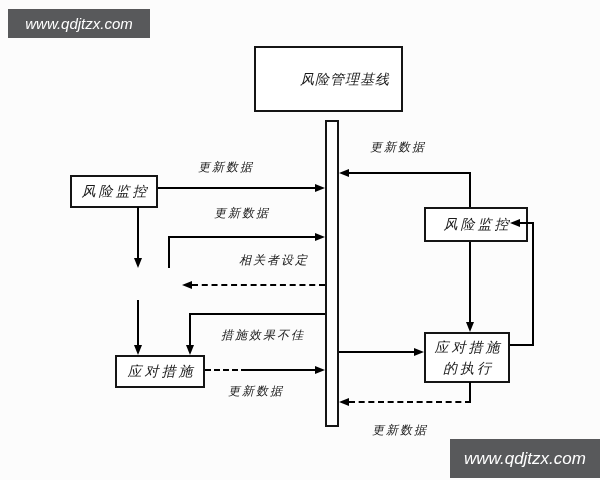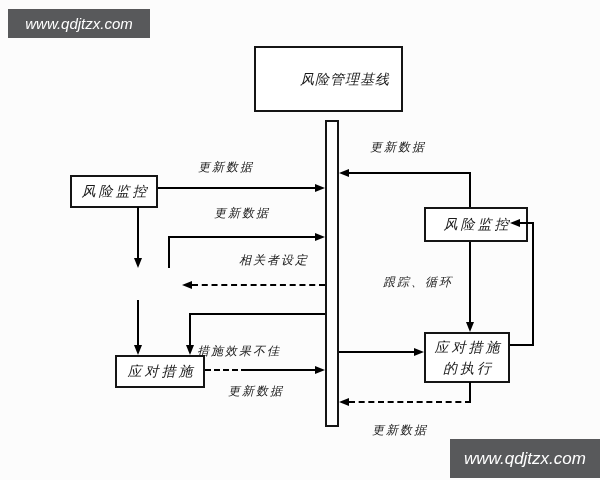--- a/index.html
+++ b/index.html
@@ -77,38 +77,37 @@
 
   <div class="v" style="left:137px;top:207px;height:51px;"></div>
   <div class="ad" style="left:134px;top:258px;"></div>
 
   <div class="v" style="left:137px;top:300px;height:45px;"></div>
   <div class="ad" style="left:134px;top:345px;"></div>
 
   <div class="h" style="left:189px;top:313px;width:136px;"></div>
   <div class="v" style="left:189px;top:313px;height:32px;"></div>
   <div class="ad" style="left:186px;top:345px;"></div>
-  <div class="lbl" style="left:197px;top:327px;margin-top:16px;">措施效果不佳</div>
+  <div class="lbl" style="left:221px;top:327px;">措施效果不佳</div>
 
   <div class="hd" style="left:205px;top:369px;width:42px;"></div>
   <div class="h" style="left:247px;top:369px;width:68px;"></div>
   <div class="ar" style="left:315px;top:366px;"></div>
   <div class="lbl" style="left:228px;top:383px;">更新数据</div>
 
   <div class="h" style="left:339px;top:351px;width:75px;"></div>
   <div class="ar" style="left:414px;top:348px;"></div>
 
   <div class="v" style="left:469px;top:173px;height:34px;"></div>
   <div class="h" style="left:349px;top:172px;width:122px;"></div>
   <div class="al" style="left:339px;top:169px;"></div>
   <div class="lbl" style="left:370px;top:139px;">更新数据</div>
 
   <div class="v" style="left:469px;top:242px;height:80px;"></div>
   <div class="ad" style="left:466px;top:322px;"></div>
-  <div class="lbl" style="left:383px;top:274px;">跟踪、循环</div>
 
   <div class="h" style="left:510px;top:344px;width:24px;"></div>
   <div class="v" style="left:532px;top:222px;height:124px;"></div>
   <div class="h" style="left:520px;top:222px;width:14px;"></div>
   <div class="al" style="left:510px;top:219px;"></div>
 
   <div class="v" style="left:469px;top:382px;height:21px;"></div>
   <div class="hd" style="left:349px;top:401px;width:122px;"></div>
   <div class="al" style="left:339px;top:398px;"></div>
   <div class="lbl" style="left:372px;top:422px;">更新数据</div>

